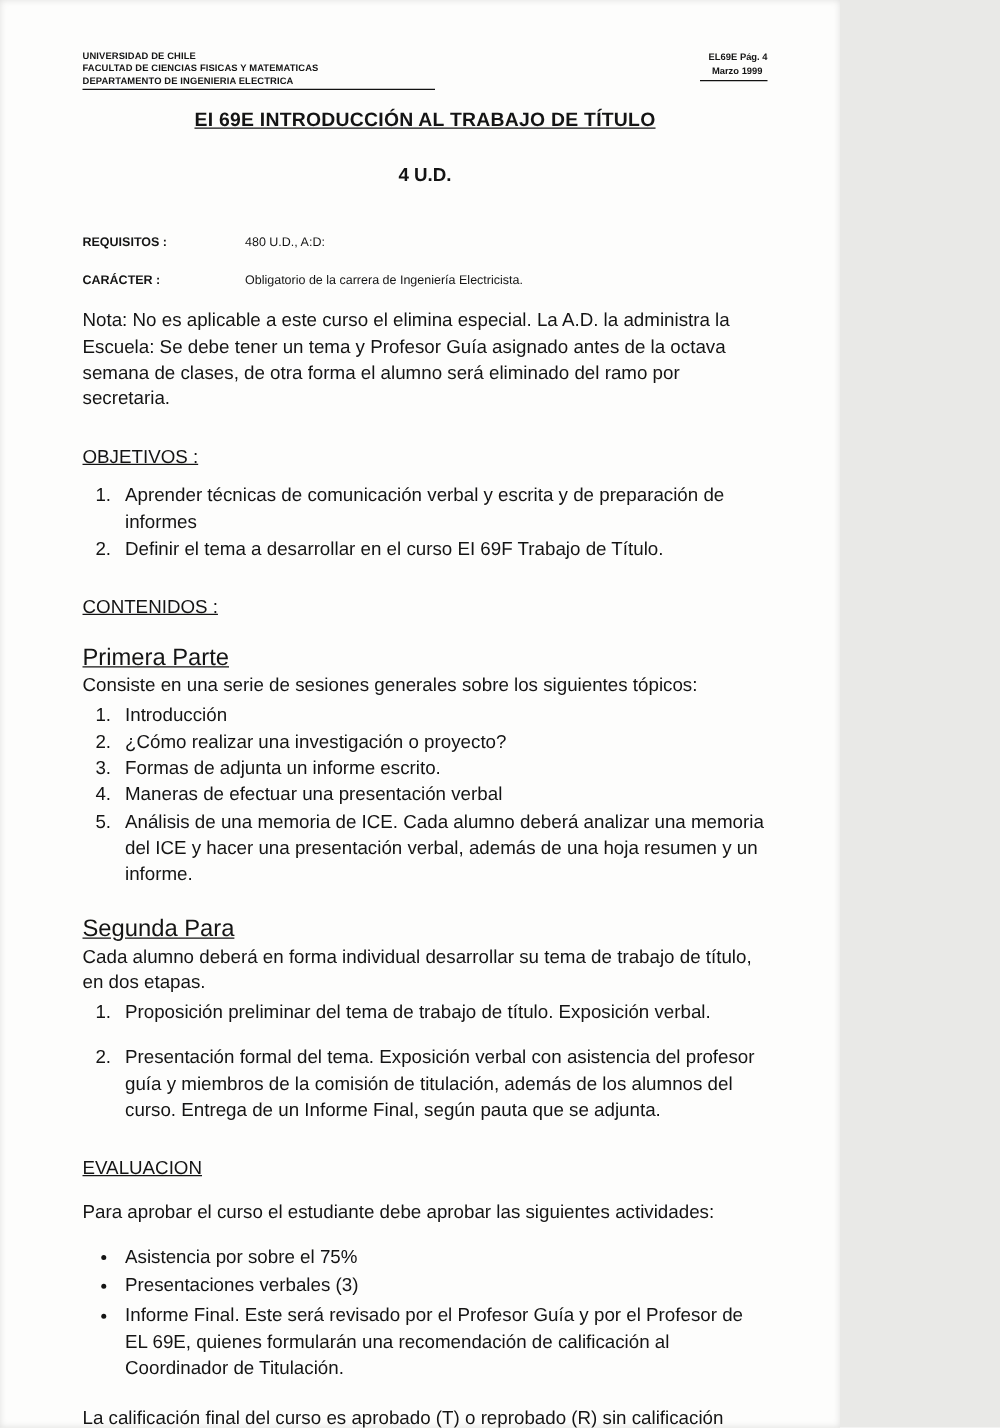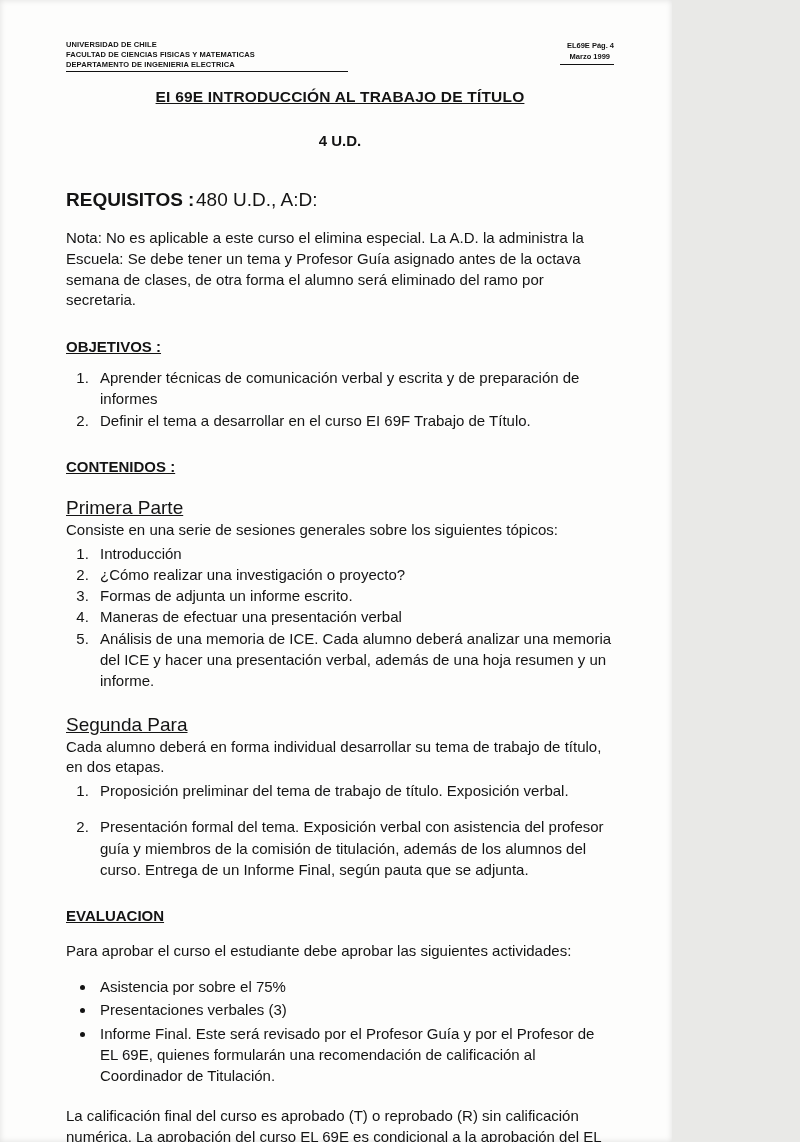--- a/index.html
+++ b/index.html
@@ -60,38 +60,38 @@
     letter-spacing: 0.2px;
   }
   .doc-subtitle {
     margin-top: 26px;
     text-align: center;
     font-size: 15px;
     font-weight: bold;
   }
 
   
-  .kv-row { display: flex; font-size: 19px; }
+  .kv-row { display: flex; font-size: 10px; }
   .kv-row.first { margin-top: 40px; }
   .kv-row.second { margin-top: 19px; }
   .kv-label { font-weight: bold; width: 130px; flex: 0 0 130px; }
   .kv-value { font-weight: normal; }
 
   
   .para {
     margin: 17px 0 0 0;
     font-size: 15px;
     line-height: 1.38;
   }
 
   
   .section-heading {
     margin: 27px 0 0 0;
     font-size: 15px;
-    font-weight: bold;
+    font-weight: normal;
     text-decoration: underline;
   }
   .sub-heading {
     margin-top: 22px;
     font-size: 19px;
     text-decoration: underline;
   }
   .sub-intro {
     margin-top: 1px;
     font-size: 15px;
@@ -138,20 +138,24 @@
     </div>
   </div>
 
   <h1 class="doc-title">EI  69E INTRODUCCIÓN AL TRABAJO DE TÍTULO</h1>
   <div class="doc-subtitle">4 U.D.</div>
 
   <div class="kv-row first">
     <span class="kv-label">REQUISITOS :</span>
     <span class="kv-value">480 U.D., A:D:</span>
   </div>
+  <div class="kv-row second">
+    <span class="kv-label">CARÁCTER :</span>
+    <span class="kv-value">Obligatorio de la carrera de Ingeniería Electricista.</span>
+  </div>
 
   <p class="para">Nota:  No es aplicable a este curso el elimina especial.  La A.D. la administra la Escuela:  Se debe tener un tema y Profesor Guía asignado antes de la octava semana de clases, de otra forma el alumno será eliminado del ramo por secretaria.</p>
 
   <h2 class="section-heading">OBJETIVOS :</h2>
   <ol class="num-list">
     <li>Aprender técnicas de comunicación verbal y escrita y de preparación de informes</li>
     <li>Definir el tema a desarrollar en el curso EI 69F Trabajo de Título.</li>
   </ol>
 
   <h2 class="section-heading">CONTENIDOS :</h2>

